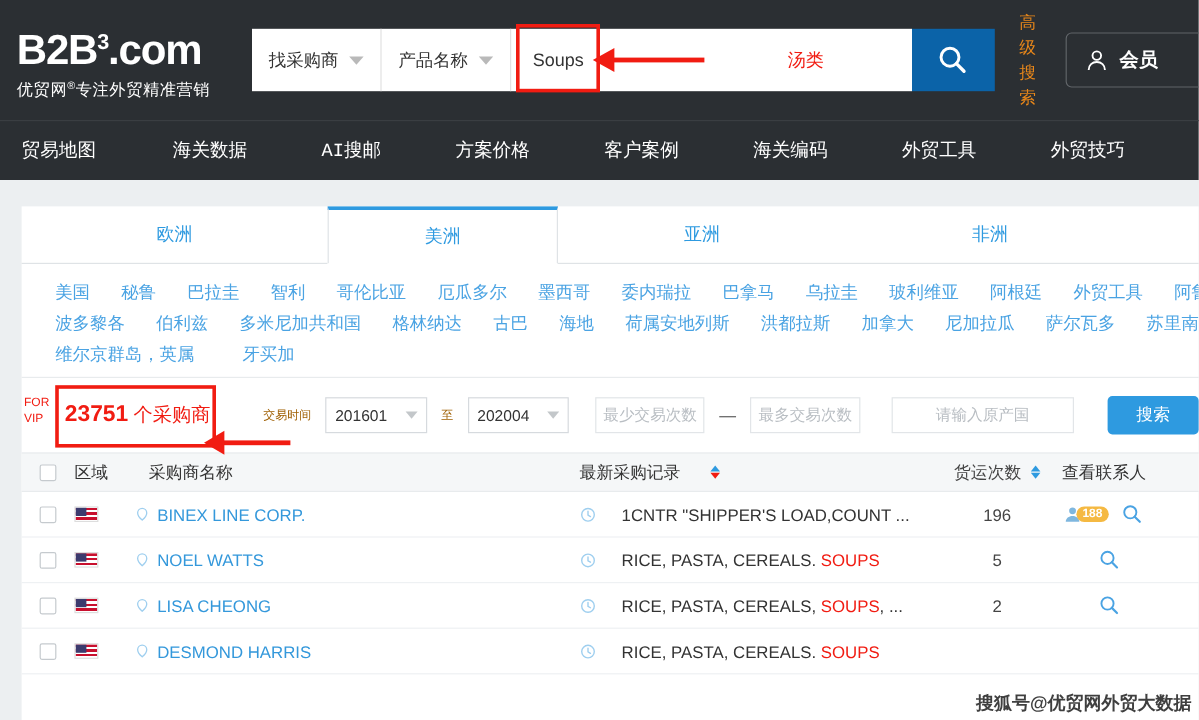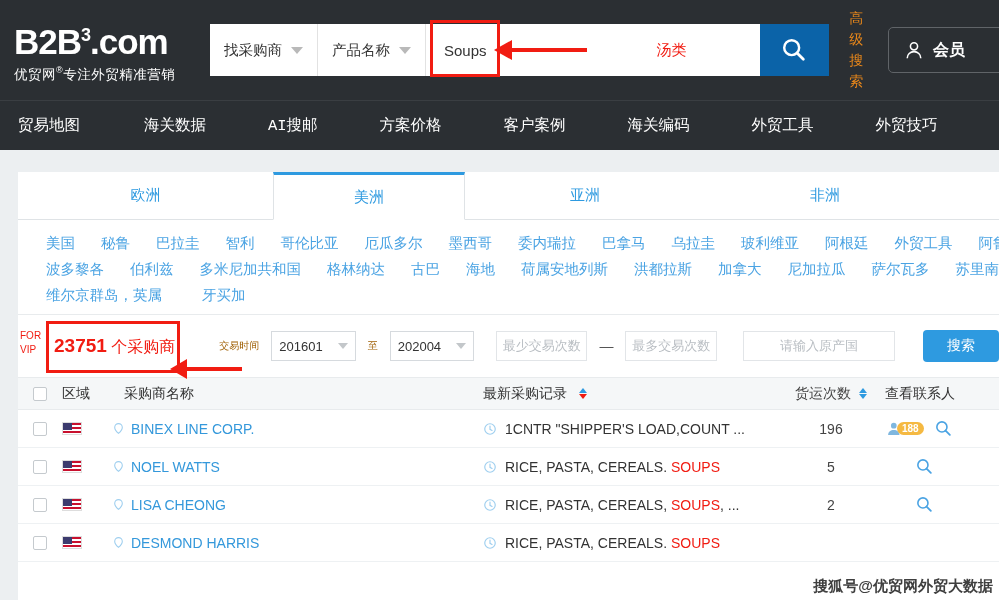--- a/index.html
+++ b/index.html
@@ -191,21 +191,21 @@
     height: 38px; display: flex; align-items: center;
     border-bottom: 1px solid #eef1f3; font-size: 14px;
   }
   .c-chk { width: 44px; display: flex; justify-content: center; }
   .chk {
     width: 14px; height: 14px; border: 1px solid #c5cace;
     background: #fff; border-radius: 2px; cursor: pointer;
   }
   .c-region { width: 50px; display: flex; align-items: center; }
   .c-name { flex: 1; display: flex; align-items: center; gap: 6px; }
-  .c-rec { width: 300px; display: flex; align-items: center; gap: 8px; }
+  .c-rec { width: 300px; display: flex; align-items: center; gap: 21px; }
   .c-ship { width: 96px; text-align: center; color: #444; }
   .c-contact { width: 120px; display: flex; align-items: center; gap: 10px; padding-left: 6px; }
   .buyer { color: #3498db; cursor: pointer; white-space: nowrap; }
   .rec-text { color: #333; white-space: nowrap; overflow: hidden; }
   .soups { color: #f11c12; }
   .sorter { display: inline-flex; flex-direction: column; gap: 1px; margin-left: 4px; cursor: pointer; }
   .up { width: 0; height: 0; border-left: 4px solid transparent; border-right: 4px solid transparent; border-bottom: 5px solid #2e9ae0; }
   .down { width: 0; height: 0; border-left: 4px solid transparent; border-right: 4px solid transparent; border-top: 5px solid #f11c12; }
   .down-b { width: 0; height: 0; border-left: 4px solid transparent; border-right: 4px solid transparent; border-top: 5px solid #2e9ae0; }
   .flag {

